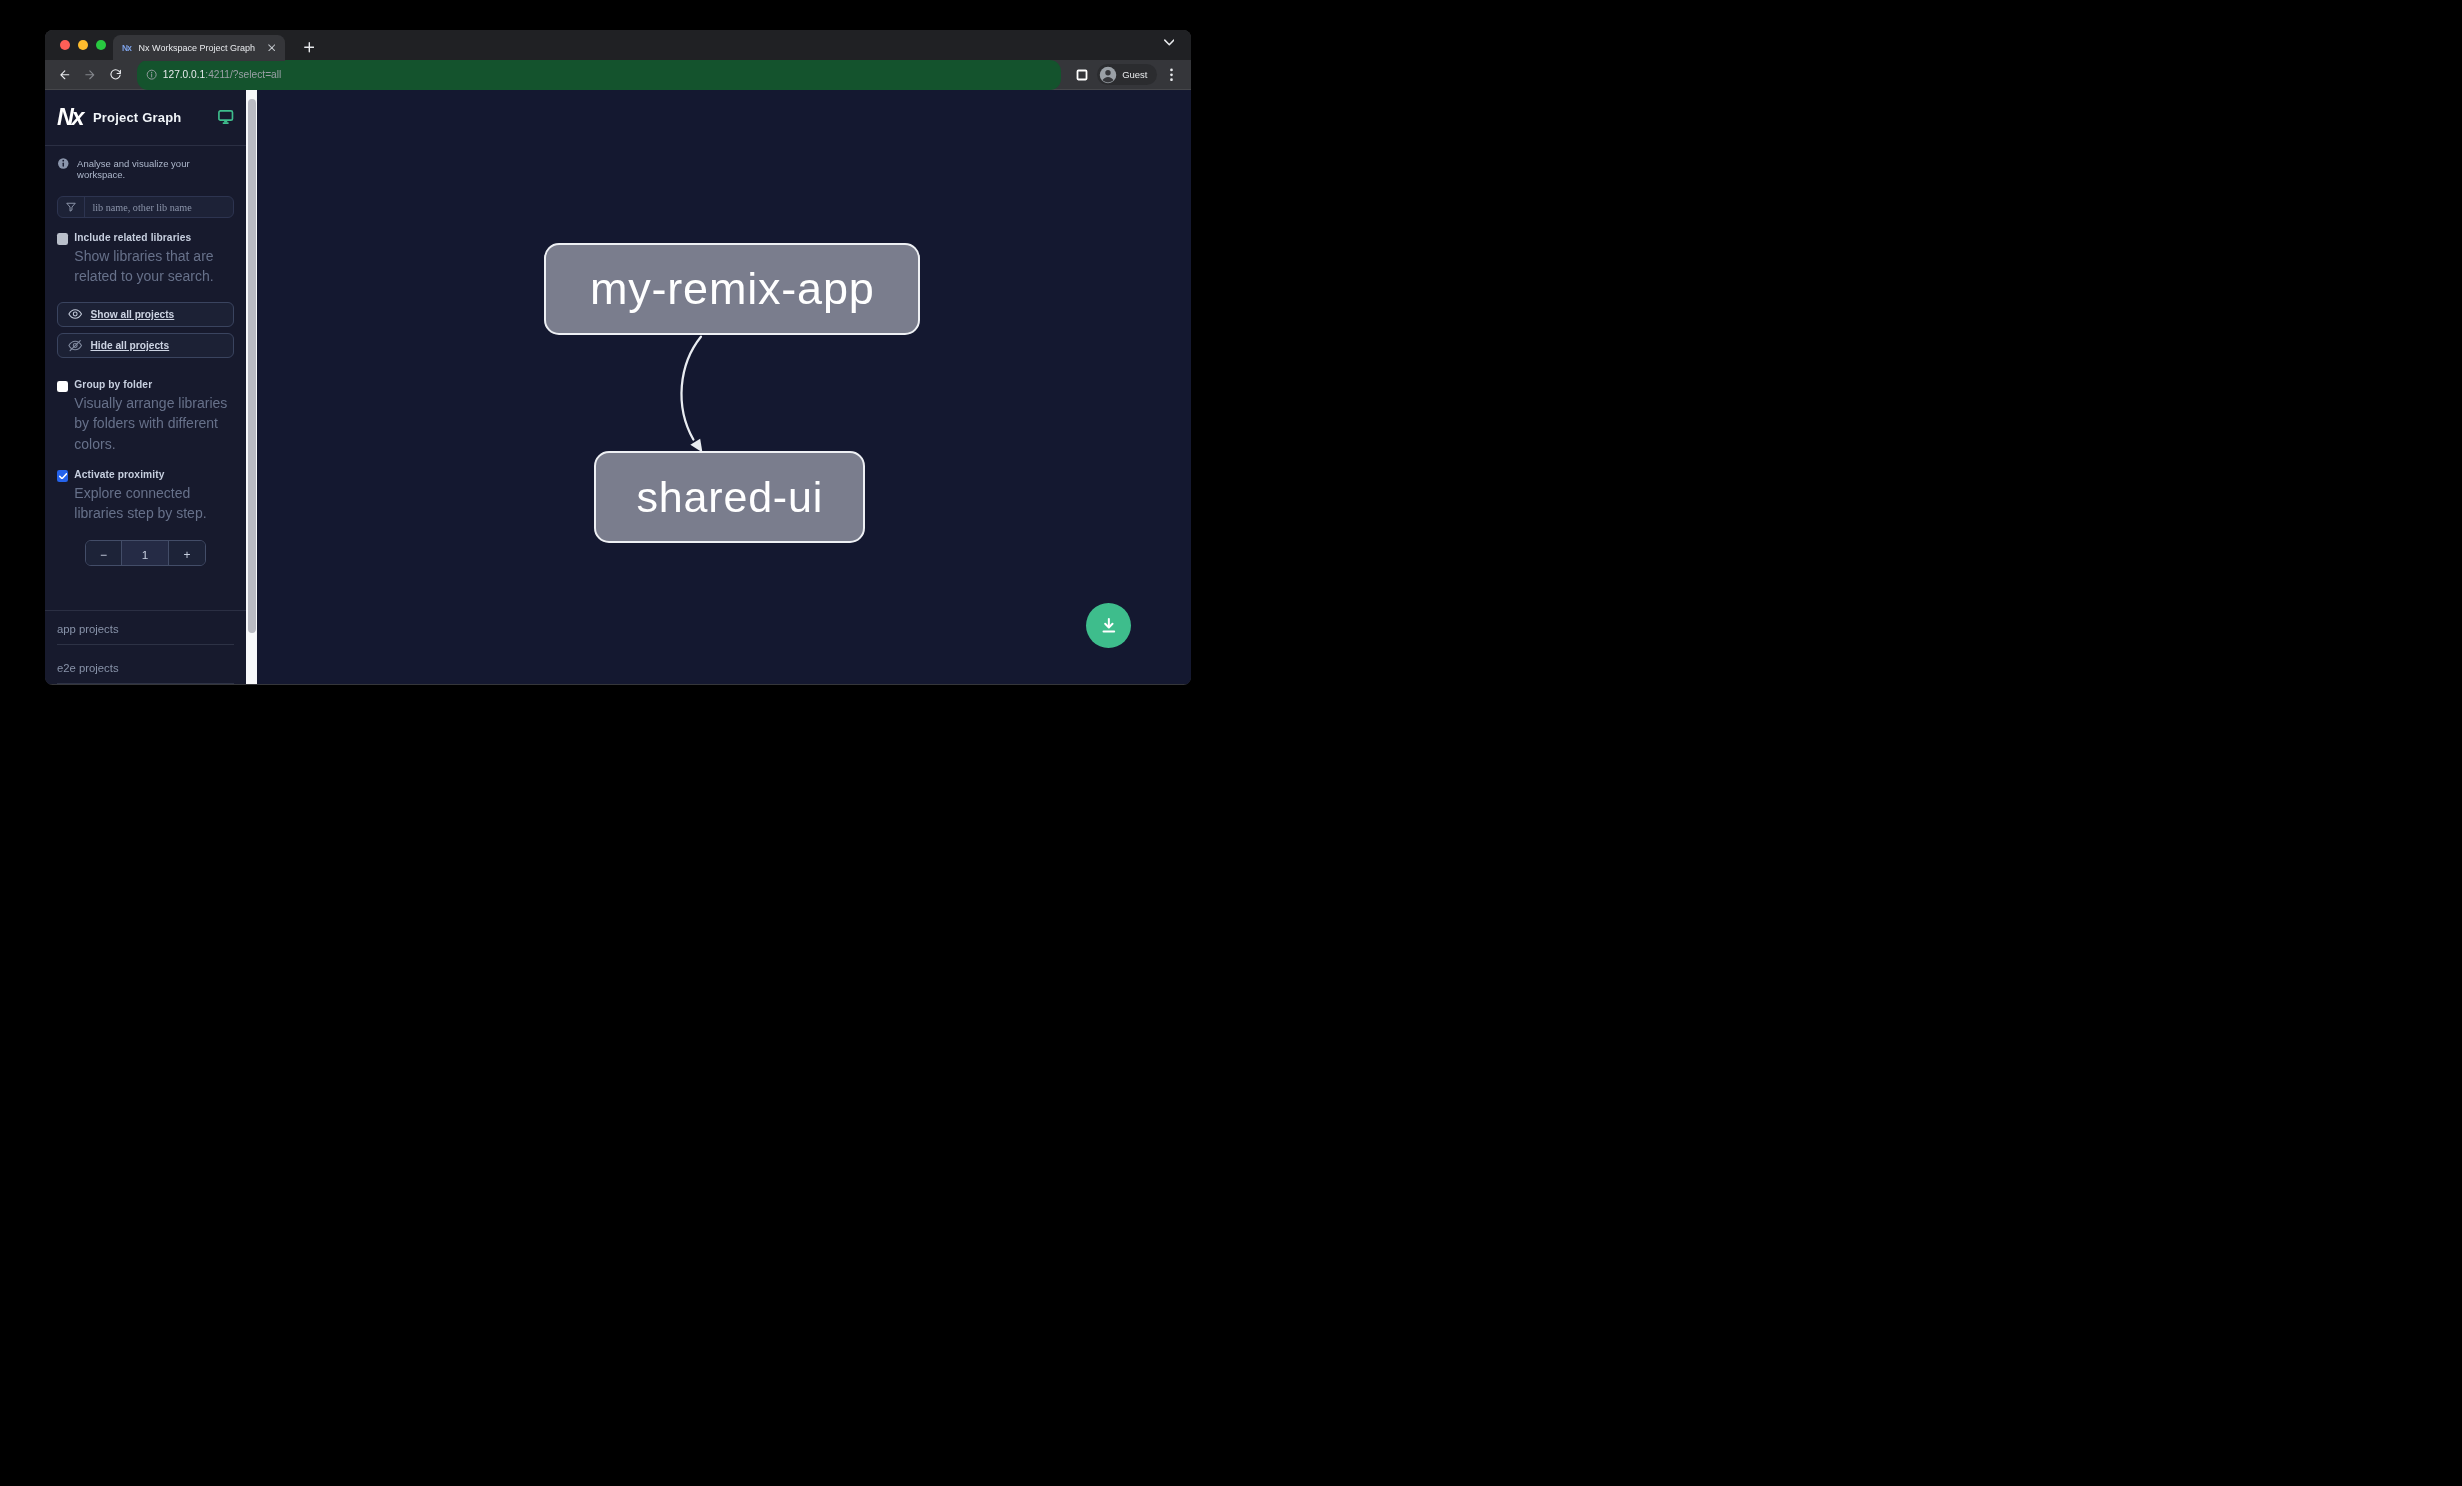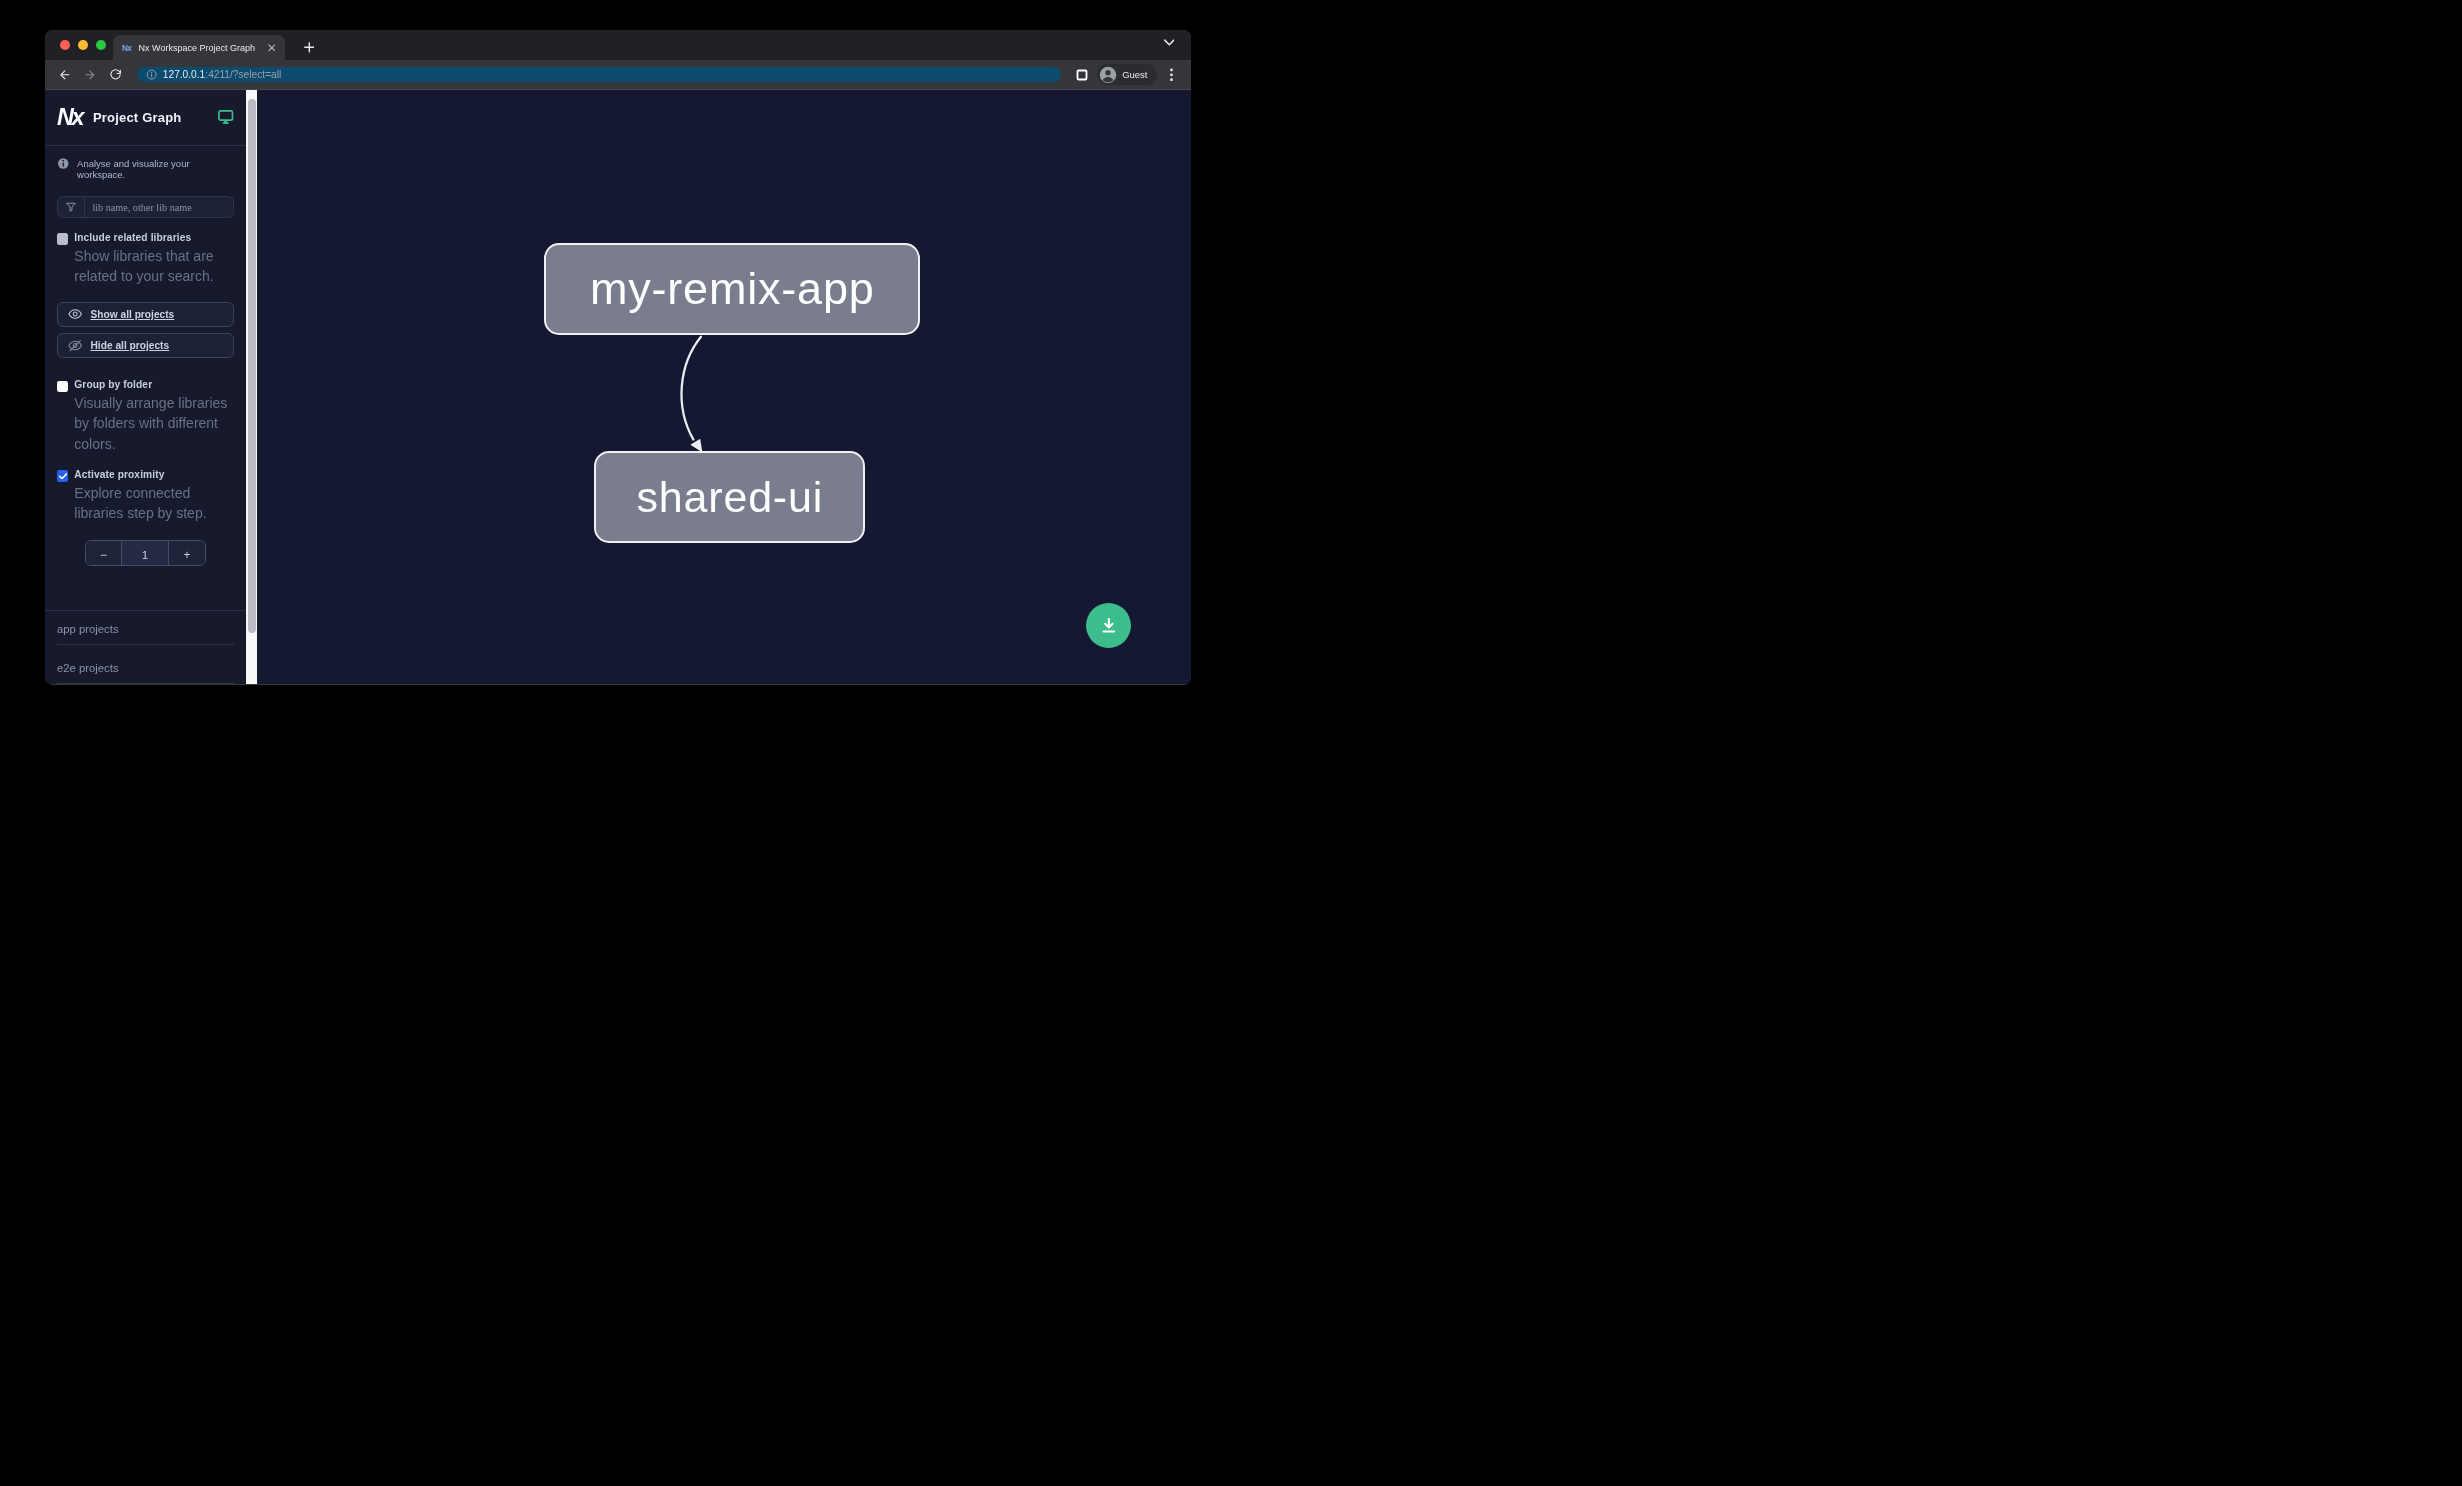--- a/index.html
+++ b/index.html
@@ -16,21 +16,21 @@
          border-radius:7.6px 7.6px 0 0; display:flex; align-items:center; padding:0 7.6px; gap:6px; }
   .favicon { width:12px; height:12px; font-weight:900; font-size:8.3px; color:#7da2e8; line-height:12px; text-align:center; letter-spacing:-0.8px; }
   .tabtitle { color:#e8eaed; font-size:9px; white-space:nowrap; flex:1; }
   .tabclose { width:12px; height:12px; display:flex; align-items:center; justify-content:center; }
   .newtab { position:absolute; left:254px; top:7.6px; width:19.7px; height:19.7px; display:flex; align-items:center; justify-content:center; border-radius:50%; }
   .tabchevron { position:absolute; right:16.6px; top:9px; }
 
   
   .toolbar { height:30px; background:#35363a; display:flex; align-items:center; padding:0 9px; gap:4.5px; border-bottom:0.8px solid #46474b; }
   .navbtn { width:21px; height:21px; display:flex; align-items:center; justify-content:center; border-radius:50%; flex:none; }
-  .urlpill { flex:1; height:15px; margin:0 6px; background:#0c4a6e; border-radius:11.3px; display:flex; align-items:center; padding:0 9px; gap:6px; min-width:0; }
+  .urlpill { flex:1; height:30px; margin:0 6px; background:#14532d; border-radius:11.3px; display:flex; align-items:center; padding:0 9px; gap:6px; min-width:0; }
   .urltext { font-size:10.2px; color:#e8eaed; white-space:nowrap; }
   .urltext .dim { color:#9aa0a6; }
   .guestpill { height:21px; background:#2b2c2f; border-radius:10.6px; display:flex; align-items:center; padding:1.5px 9px 1.5px 1.5px; gap:5.3px; flex:none; }
   .guestlabel { color:#e8eaed; font-size:9.5px; }
 
   
   .content { display:flex; height:594px; }
 
   .sidebar { width:201px; background:#171a2d; color:#cbd5e1; flex:none; display:flex; flex-direction:column; }
   .sb-header { height:64px; display:flex; align-items:center; padding:0 12px; gap:10.6px; border-bottom:0.8px solid rgba(148,163,184,.16); }

